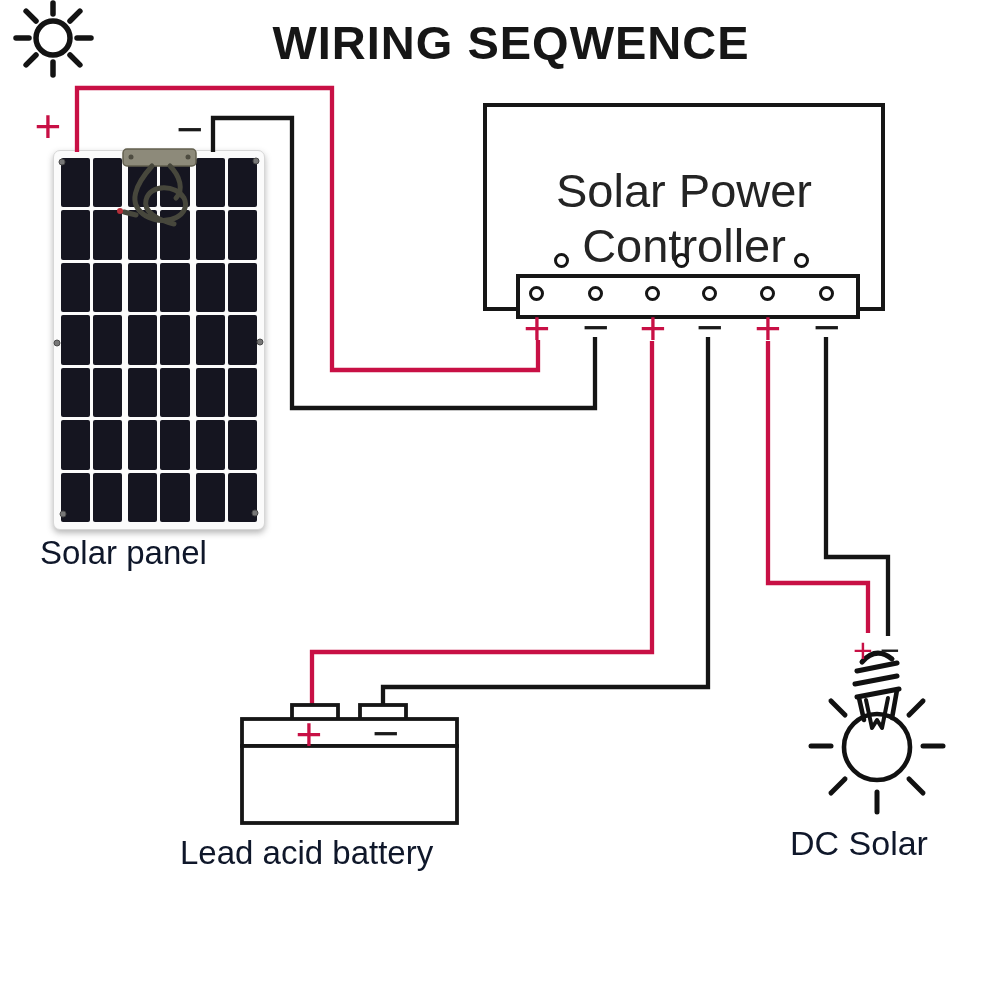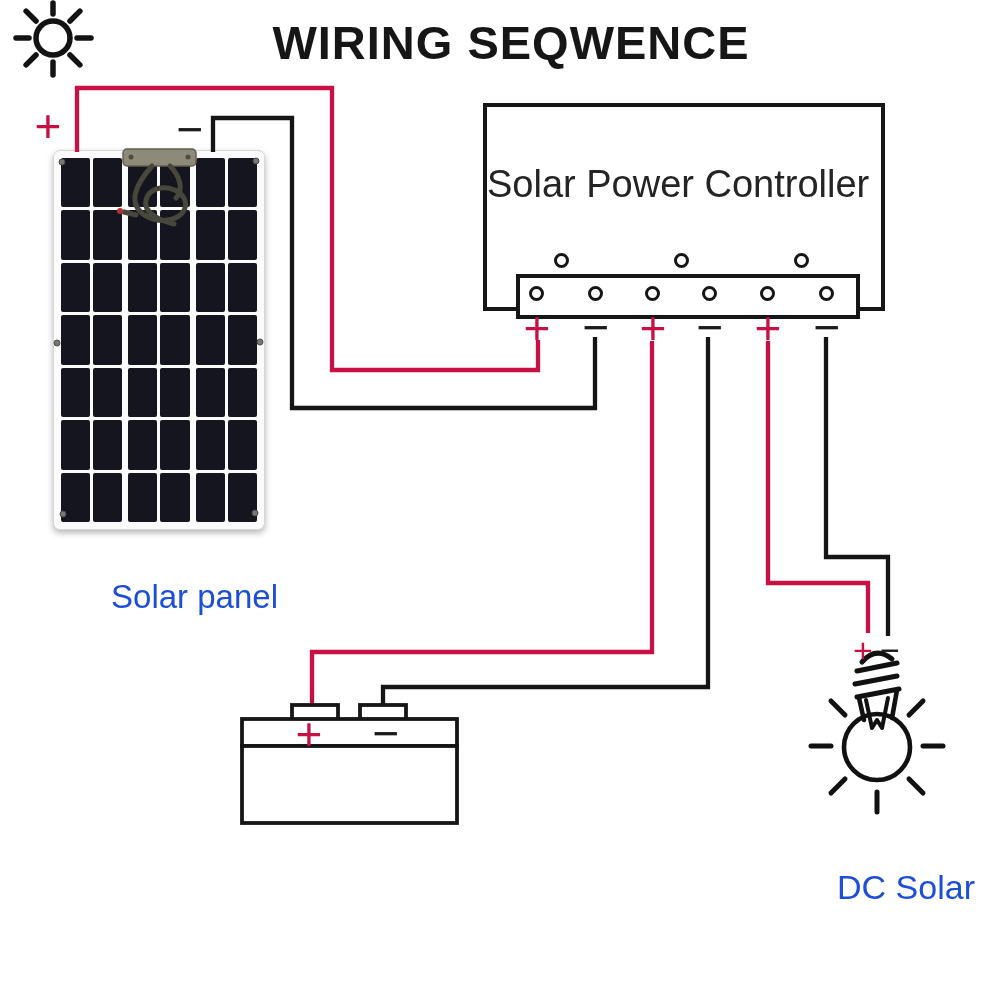--- a/index.html
+++ b/index.html
@@ -16,30 +16,30 @@
   .panel{position:absolute;left:53px;top:150px;width:212px;height:380px;
          background:#fbfbfb;border:1px solid #d7d7d7;border-radius:7px;box-sizing:border-box;
          box-shadow:0 3px 6px rgba(50,50,50,.35);z-index:1;}
   .cells{position:absolute;left:7px;top:7px;right:7px;bottom:7px;display:flex;gap:6px;}
   .cellgroup{flex:1;display:grid;grid-template-columns:1fr 1fr;grid-auto-rows:1fr;gap:3px;}
   .cell{background:var(--panel-cell,#151520);border-radius:2px;}
 
   
   .controller{position:absolute;left:483px;top:103px;width:402px;height:208px;
               border:4px solid #161616;background:#fff;box-sizing:border-box;z-index:2;}
-  .controller-label{position:absolute;left:0;right:0;top:56px;text-align:left;
-                    font-size:38px;color:#242424;}
+  .controller-label{position:absolute;left:0;right:0;top:56px;text-align:center;
+                    font-size:47px;color:#242424;}
   .indicator,.port{position:absolute;width:9px;height:9px;border:3.6px solid #161616;
                    border-radius:50%;background:#fff;}
   .strip{position:absolute;left:29px;top:167px;width:336px;height:37px;
          border:4px solid #161616;box-sizing:content-box;background:#fff;}
   .port{top:8px;}
 
   
-  .label{position:absolute;color:#1d4ed8;z-index:2;text-align:right;margin-top:44px;}
+  .label{position:absolute;color:#0f172a;z-index:2;text-align:left;}
   .label-panel{left:40px;top:534px;width:238px;font-size:33px;}
   .label-battery{left:180px;top:834px;width:340px;font-size:33px;}
   .label-load{left:790px;top:824px;width:185px;font-size:34px;}
 
   
   .sym{position:absolute;transform:translate(-50%,-50%);font-size:46px;font-weight:400;
        line-height:1;z-index:4;}
   .sym.pos{color:var(--wire-positive,#c81045);}
   .sym.neg{color:#1a1a1a;}
   .sym.small{font-size:34px;}
@@ -205,15 +205,16 @@
   <span class="sym neg" style="left:710px;top:327px">−</span>
   <span class="sym pos" style="left:768px;top:328px">+</span>
   <span class="sym neg" style="left:827px;top:327px">−</span>
 
   <span class="sym pos" style="left:309px;top:734px">+</span>
   <span class="sym neg" style="left:386px;top:733px">−</span>
 
   <span class="sym pos small" style="left:863px;top:650px">+</span>
   <span class="sym neg small" style="left:890px;top:650px">−</span>
 
+  <div class="label label-battery">Lead acid battery</div>
   <div class="label label-load">DC Solar</div>
 
 </div>
 
 </body></html>

